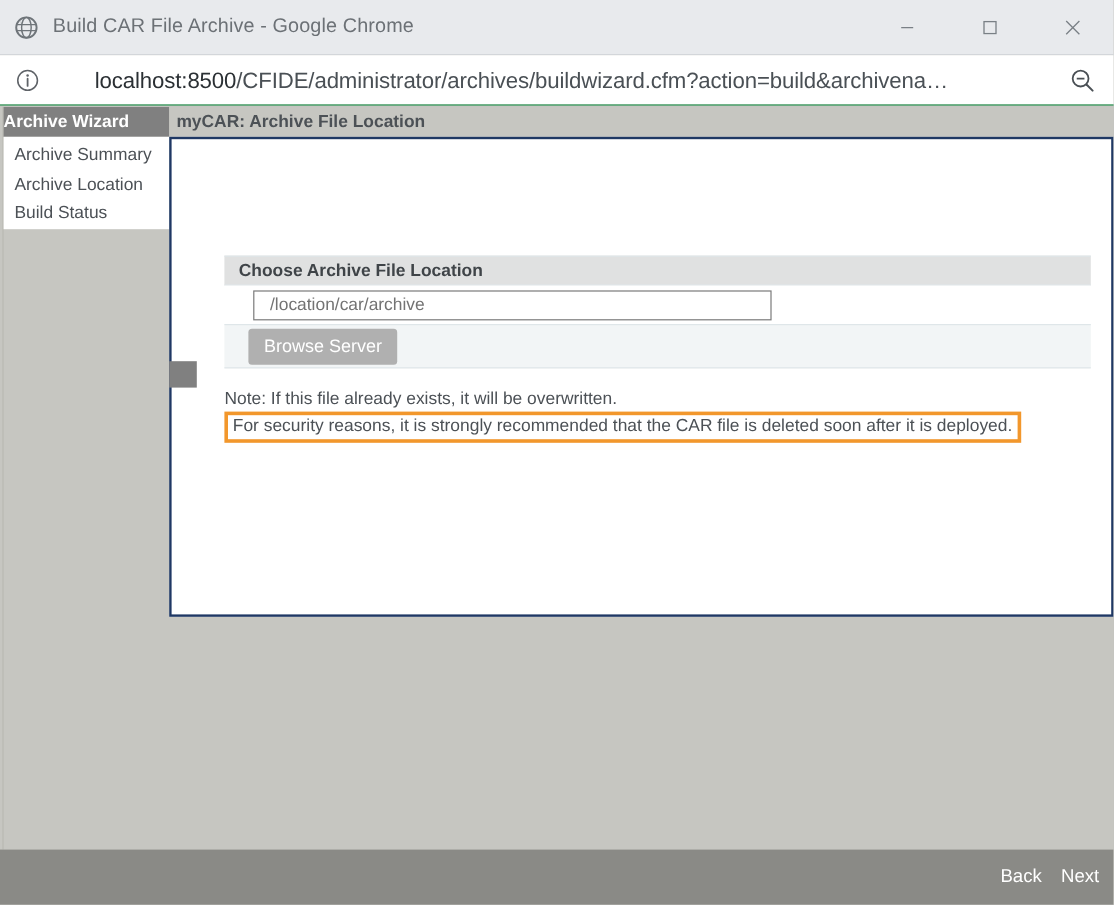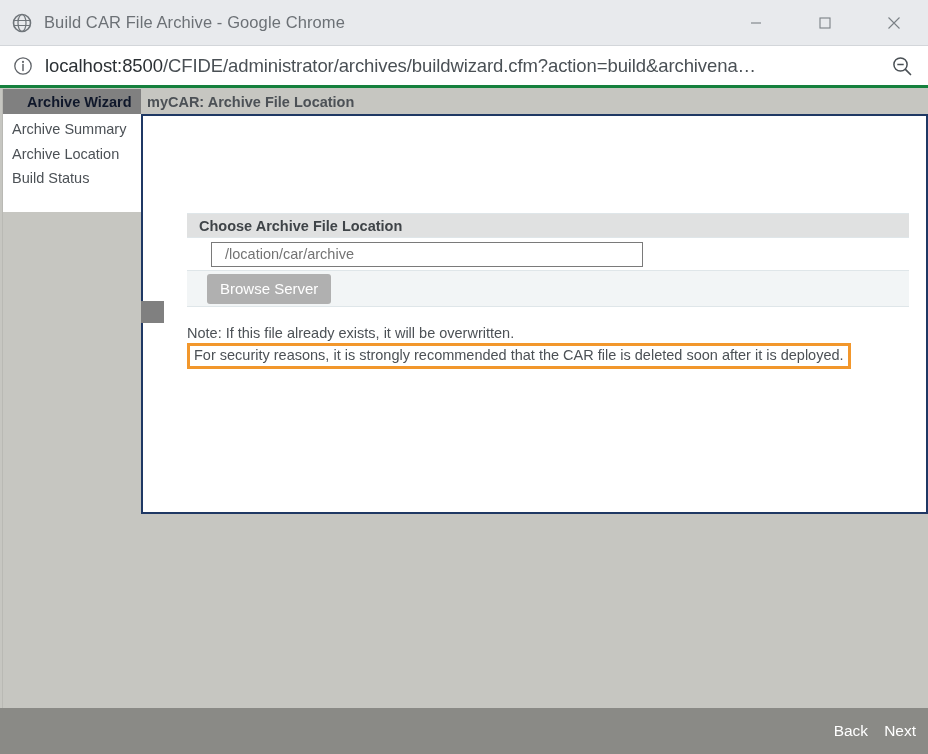--- a/index.html
+++ b/index.html
@@ -59,24 +59,25 @@
     justify-content: center;
   }
 
   
   .omnibox {
     position: absolute;
     left: 0; top: 46px;
     width: 928px;
     height: 42px;
     background: #ffffff;
-    border-bottom: 3px solid #15803d;
-    box-sizing: border-box;
-    display: flex;
-    align-items: center;
+    border-bottom: 1px solid #15803d;
+    box-sizing: border-box;
+    display: flex;
+    align-items: center;
+    gap: 34px;
   }
   .info-icon {
     margin-left: 12px;
     width: 22px; height: 22px;
     flex: 0 0 auto;
   }
   .url-text {
     margin-left: 11px;
     font-size: 18.5px;
     color: #4a5055;
@@ -112,31 +113,31 @@
 
   
   .sidebar {
     position: absolute;
     left: 3px; top: 0;
     width: 138px;
   }
   .sidebar-header {
     height: 25px;
     background: #808080;
-    color: #0f172a;
+    color: #ffffff;
     font-size: 14.5px;
     font-weight: bold;
     display: flex;
     align-items: center;
-    padding-left: 24px;
+    padding-left: 0;
     box-sizing: border-box;
   }
   .sidebar-list {
     background: #ffffff;
-    padding: 3px 0 21px 0;
+    padding: 3px 0 0 0;
   }
   .sidebar-item {
     font-size: 14.5px;
     color: #4c5156;
     padding: 1px 0 1px 9px;
     line-height: 22.5px;
     white-space: nowrap;
   }
 
   

